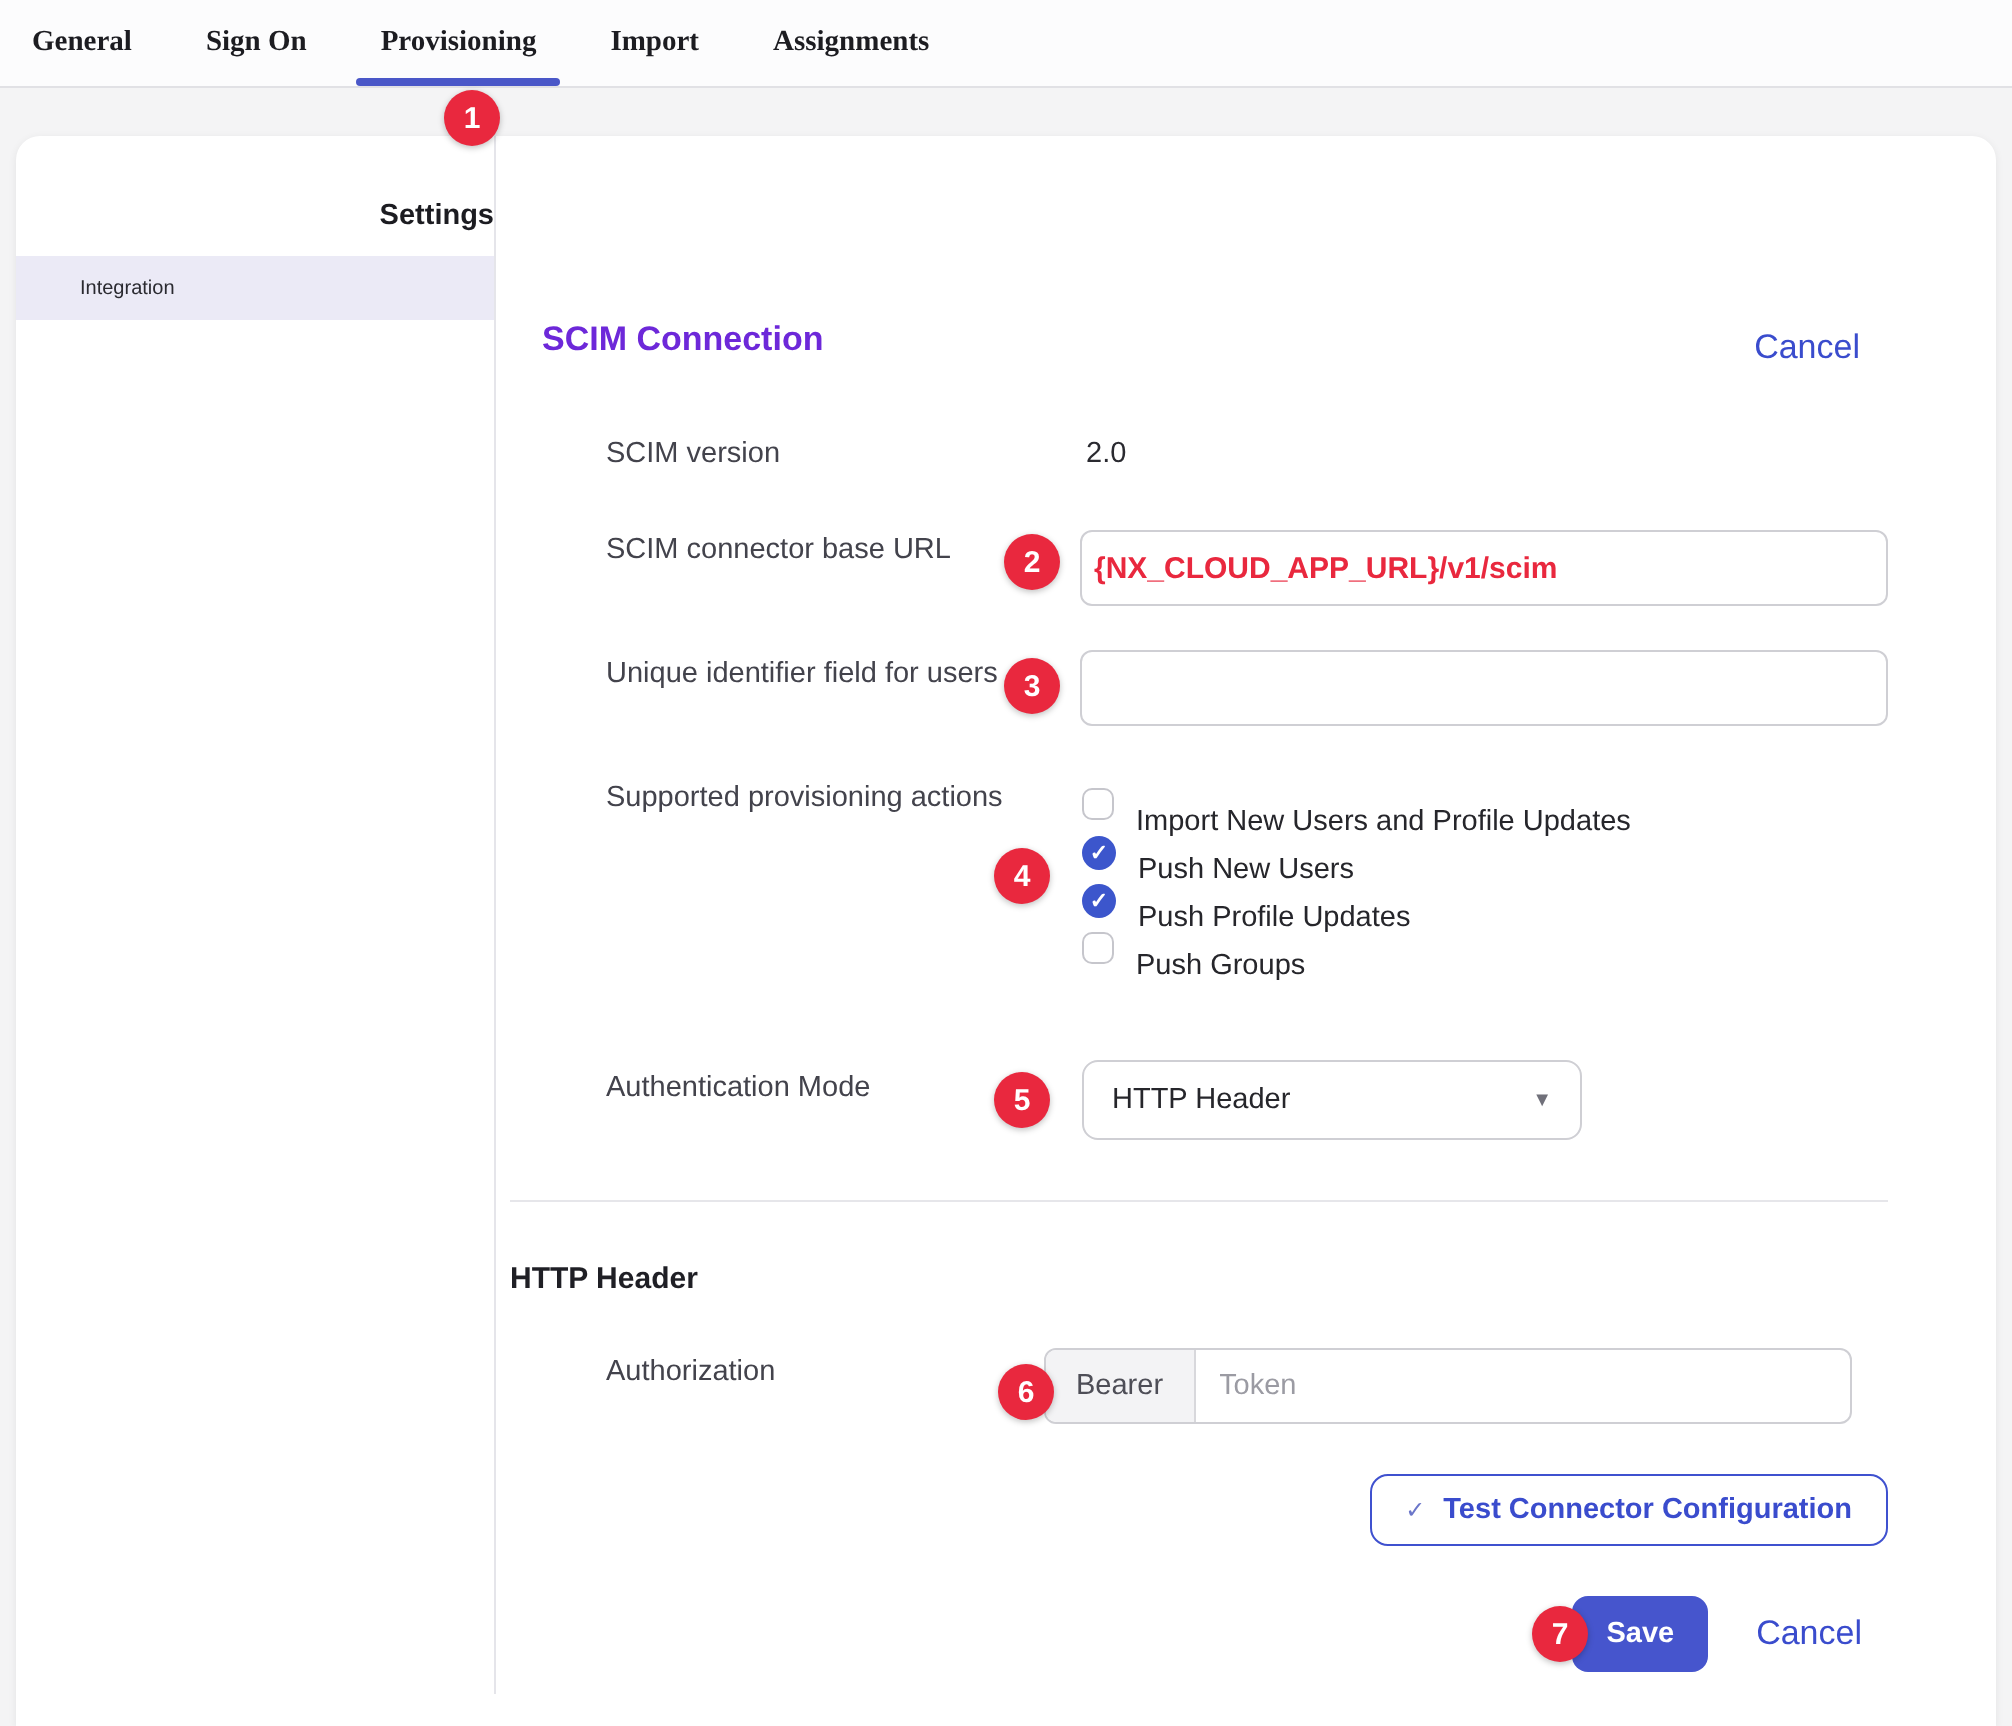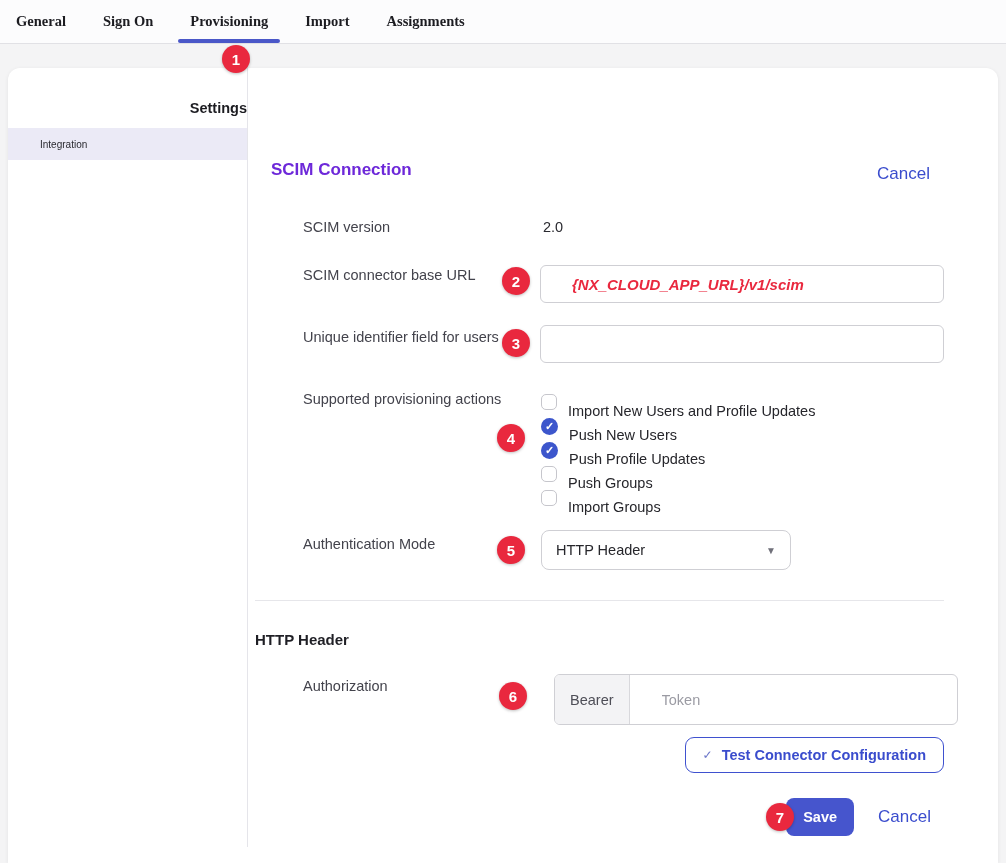--- a/index.html
+++ b/index.html
@@ -77,21 +77,21 @@
   .cancel-top{top:96px;right:68px;}
 
   .field-label{left:37px;font-size:14.5px;color:var(--text-label);margin-left:48px;}
   .field-value{left:325px;font-size:14.5px;color:#2a2a30;}
 
   .text-input{
     left:322px;width:404px;height:38px;
     border:1px solid var(--border);border-radius:6px;background:#fff;
     font-family:inherit;font-size:15px;padding:0 14px;color:#2a2a30;outline:none;
   }
-  .text-input.url{color:var(--badge-red);font-weight:700;padding-left:31px;font-style:italic;}
+  .text-input.url{color:var(--badge-red);font-weight:700;padding-left:6px;}
 
   
   .checkbox-group{left:323px;top:322px;display:flex;flex-direction:column;}
   .checkbox-row{height:24px;display:flex;align-items:center;gap:11px;cursor:pointer;}
   .cbox{
     width:16px;height:16px;border:1.5px solid #c6c6cc;border-radius:5px;
     background:#fff;flex:0 0 auto;
   }
   .cbox.checked{
     width:17px;height:17px;border:none;border-radius:50%;background:#3c56cc;
@@ -108,23 +108,23 @@
     font-size:14.5px;color:#26262b;
   }
   .select .caret{margin-left:auto;font-size:10px;color:#70707a;}
 
   .divider{left:37px;right:54px;top:532px;height:1px;background:var(--divider);}
 
   .section-title{left:37px;top:563px;font-size:15px;font-weight:700;color:#1f1f25;}
 
   
   .input-group{
-    left:336px;top:606px;width:404px;height:51px;
+    left:304px;top:606px;width:404px;height:38px;
     border:1px solid var(--border);border-radius:6px;background:#fff;
-    display:flex;overflow:hidden;gap:20px;
+    display:flex;overflow:hidden;
   }
   .input-prefix{
     background:#f3f3f5;border-right:1px solid #d8d8dc;
     display:flex;align-items:center;padding:0 15px;
     font-size:14.5px;color:#4e4e57;flex:0 0 auto;
   }
   .input-group input{
     flex:1;border:none;outline:none;font-family:inherit;font-size:14.5px;
     padding:0 12px;color:#2a2a30;background:transparent;
   }
@@ -194,24 +194,20 @@
         <span class="checkbox-label">Push New Users</span>
       </div>
       <div class="checkbox-row">
         <span class="cbox checked">✓</span>
         <span class="checkbox-label">Push Profile Updates</span>
       </div>
       <div class="checkbox-row">
         <span class="cbox"></span>
         <span class="checkbox-label">Push Groups</span>
       </div>
-      <div class="checkbox-row">
-        <span class="cbox"></span>
-        <span class="checkbox-label">Import Groups</span>
-      </div>
     </div>
 
     <div class="abs field-label" style="top:468px;">Authentication Mode</div>
     <div class="badge" style="left:279px;top:468px;">5</div>
     <div class="abs select">
       <span>HTTP Header</span>
       <span class="caret">▼</span>
     </div>
 
     <div class="abs divider"></div>

